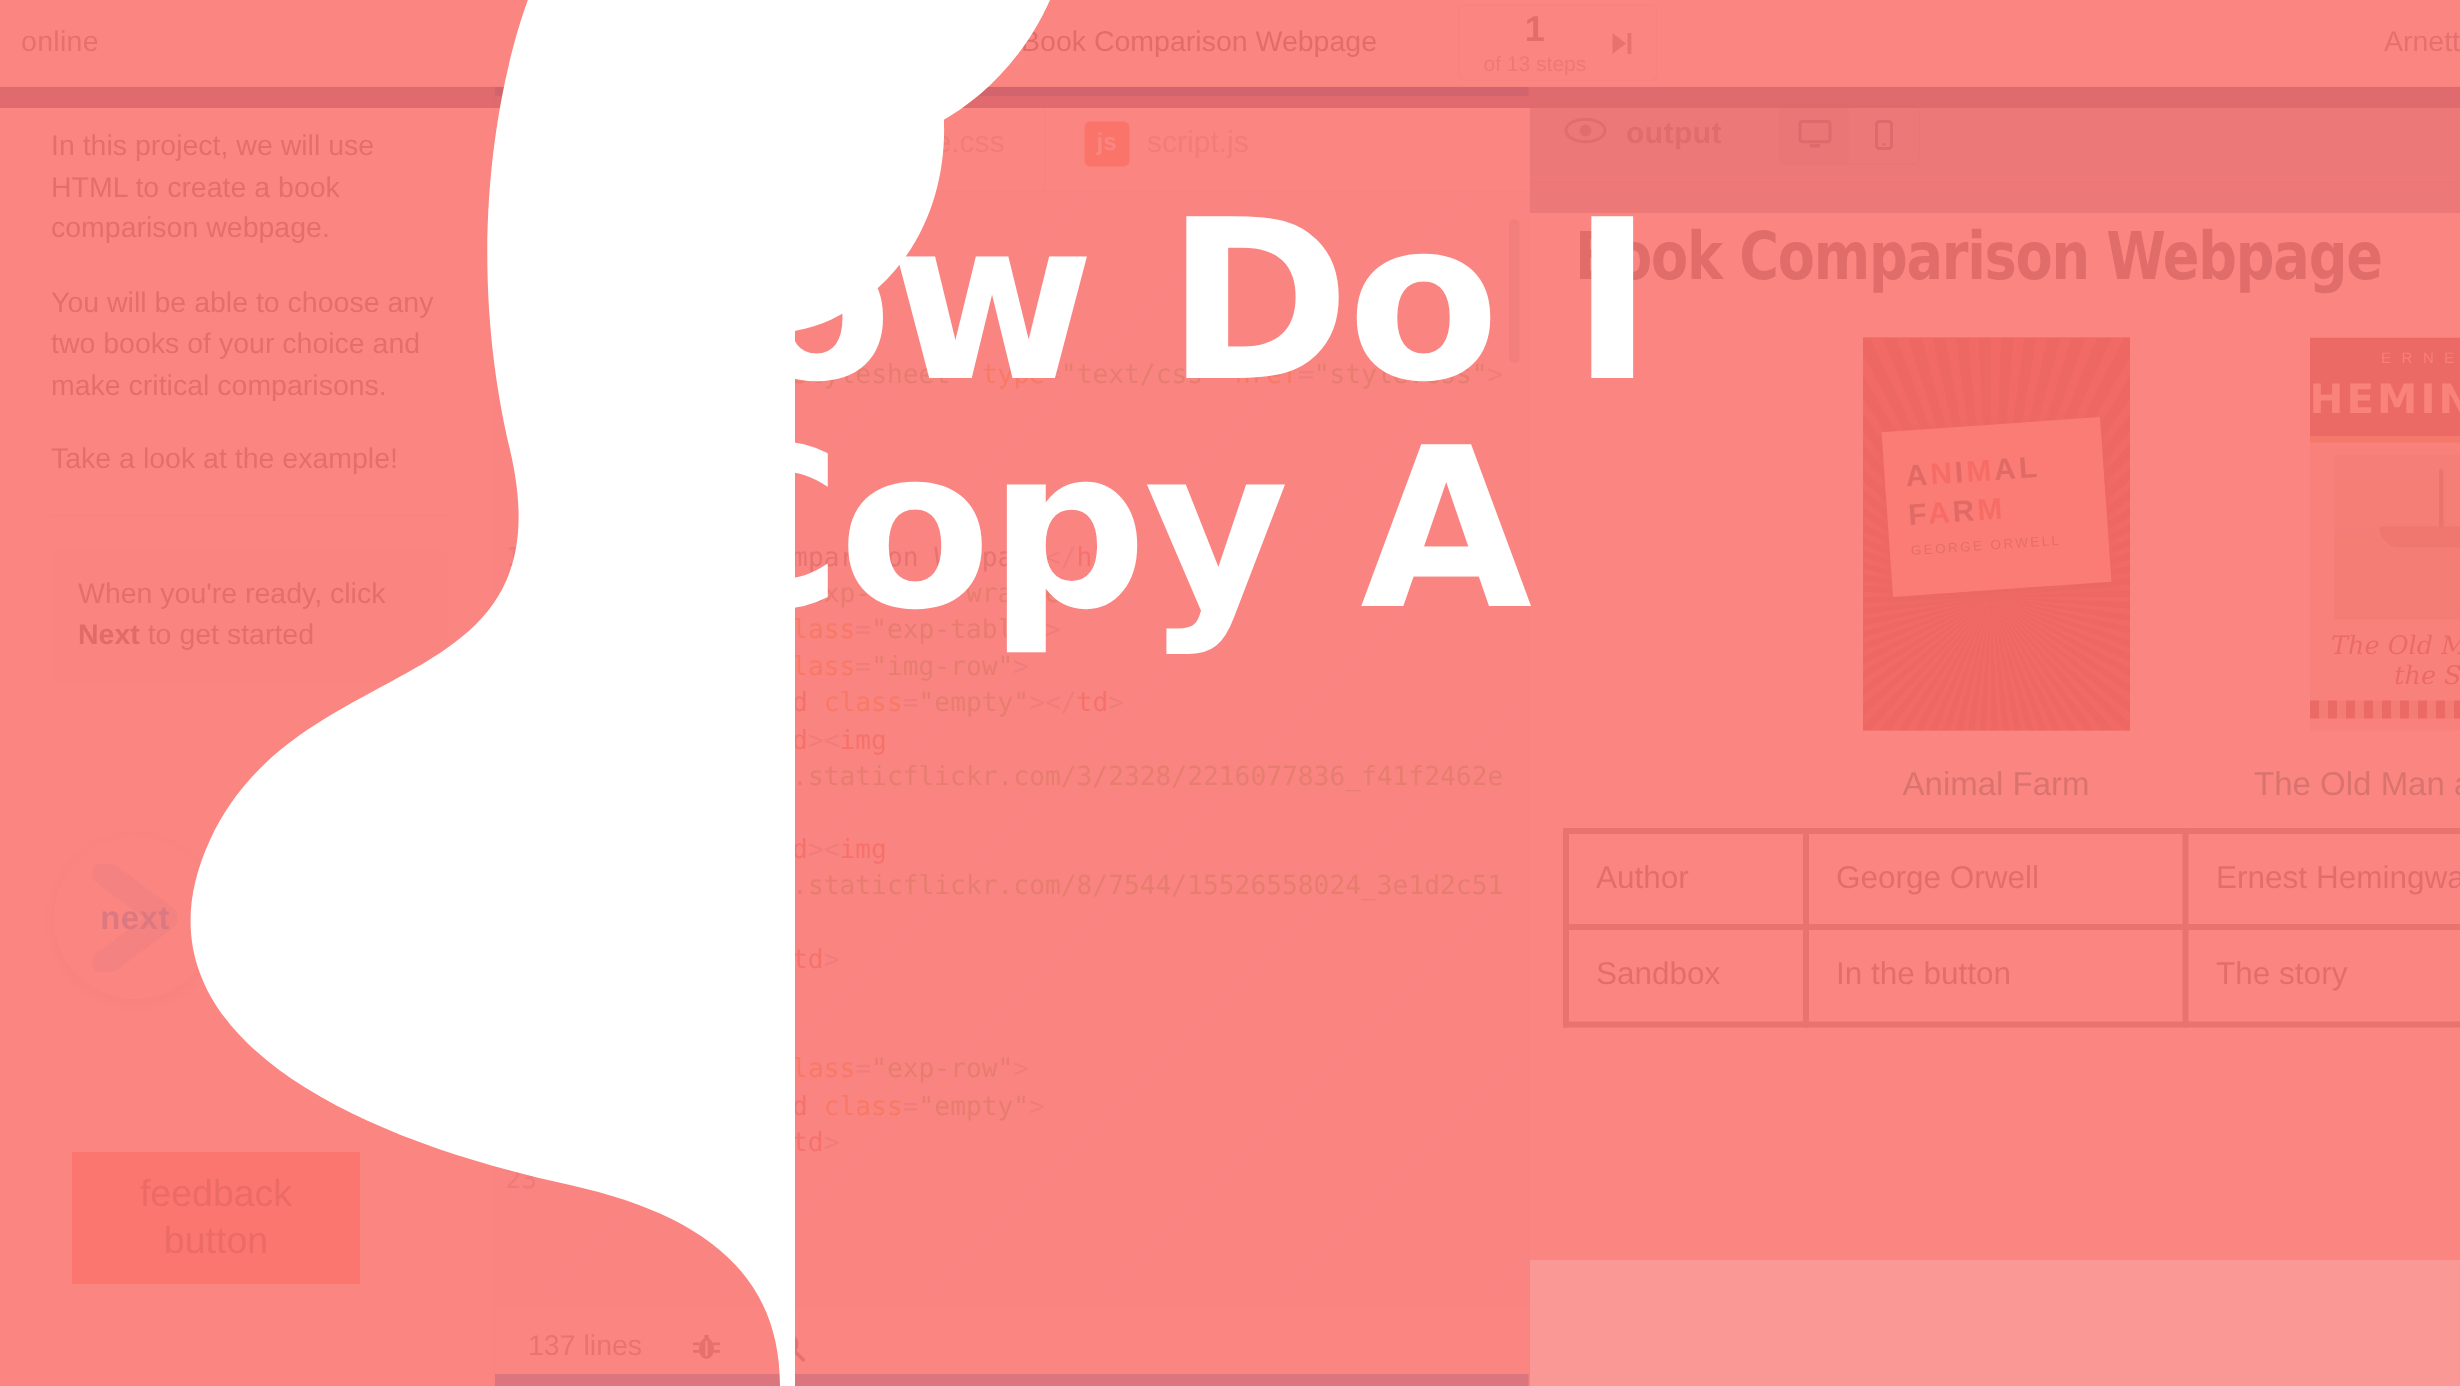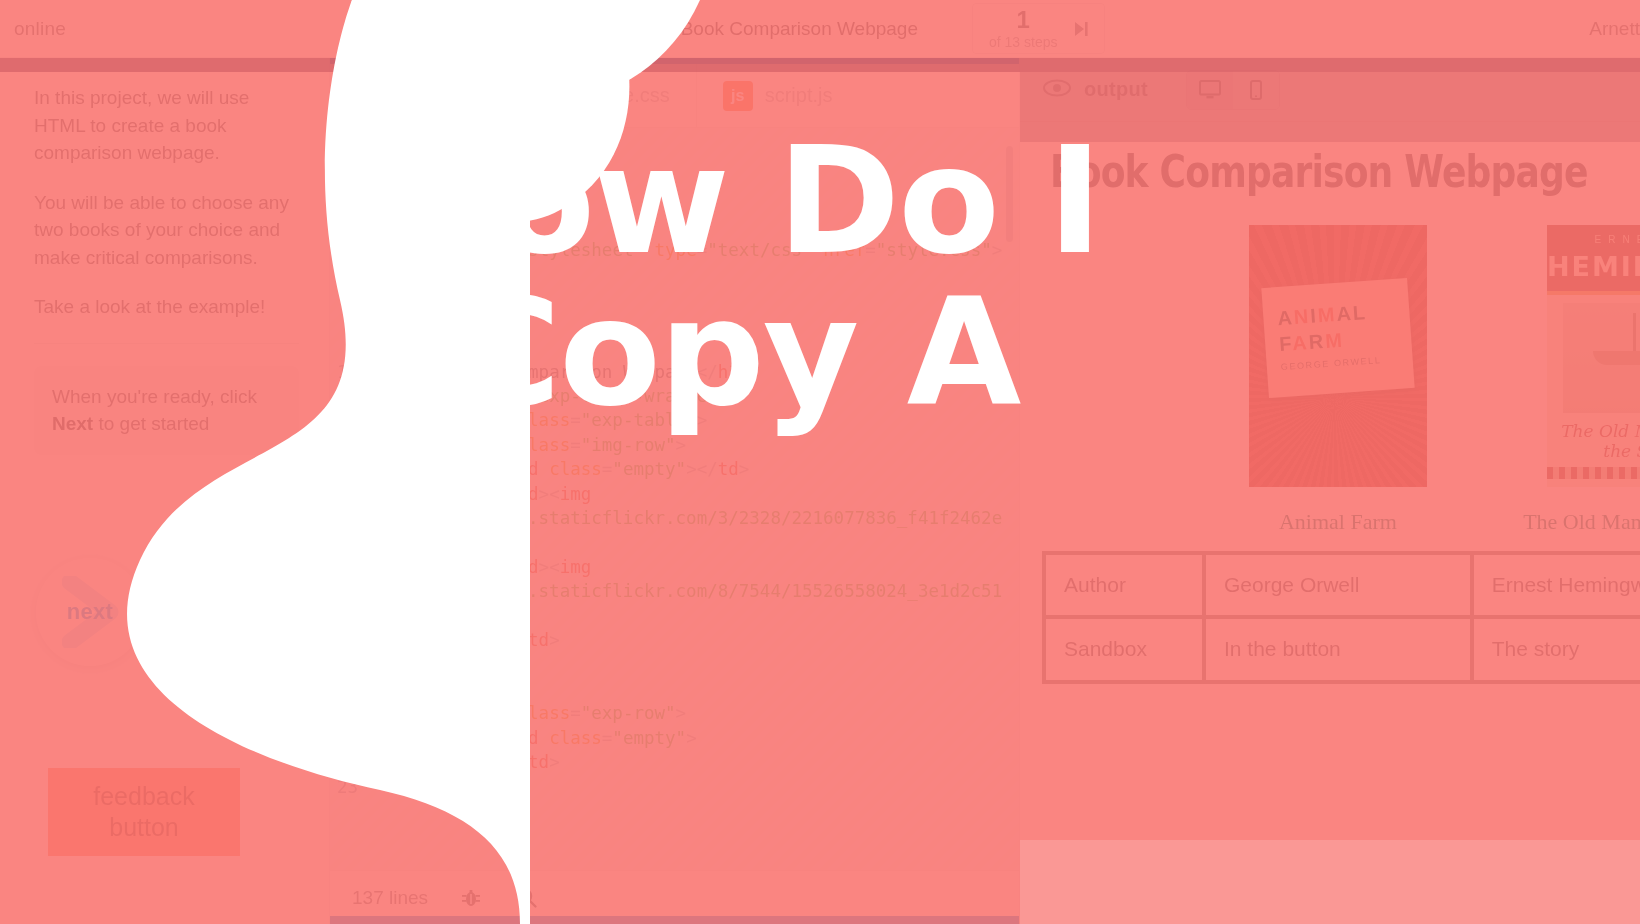--- a/index.html
+++ b/index.html
@@ -157,21 +157,21 @@
   .cover.om .pic { position:absolute; left:16px; top:78px; width:146px; height:110px;
                    background:linear-gradient(#d9cdb8,#cbbca3); overflow:hidden; }
   .cover.om .boat { position:absolute; left:30px; top:48px; width:86px; height:14px; background:#a89176;
                     border-radius:0 0 40px 40px; }
   .cover.om .mast { position:absolute; left:70px; top:10px; width:3px; height:40px; background:#8d7a62; }
   .cover.om .tt { position:absolute; left:0; top:196px; width:100%; text-align:center;
                   font-family:"DejaVu Serif", serif; font-style:italic; font-size:17px; color:#8f2f2c; line-height:1.2; }
   .cover.om .deco { position:absolute; left:0; bottom:8px; width:100%; height:12px;
                     background:repeating-linear-gradient(90deg,#8f2f2c 0 6px,#c9b79c 6px 12px); }
 
-  .book-title { font-size:22px; color:#0f766e; padding-top:14px; line-height:1.3;font-family:Liberation Serif, serif; }
+  .book-title { font-size:22px; color:#0f766e; padding-top:14px; line-height:1.3; }
 
   
   #overlay { position:absolute; inset:0; pointer-events:none; }
   .pink { position:absolute; background:#f9736e; }
   .pink.o1 { inset:0; opacity:.87; }
   .pinkdark { position:absolute; background:#c8565e; opacity:.55; }
 
   
   .headline {
     position:absolute; left:0; top:130px; width:1472px;

